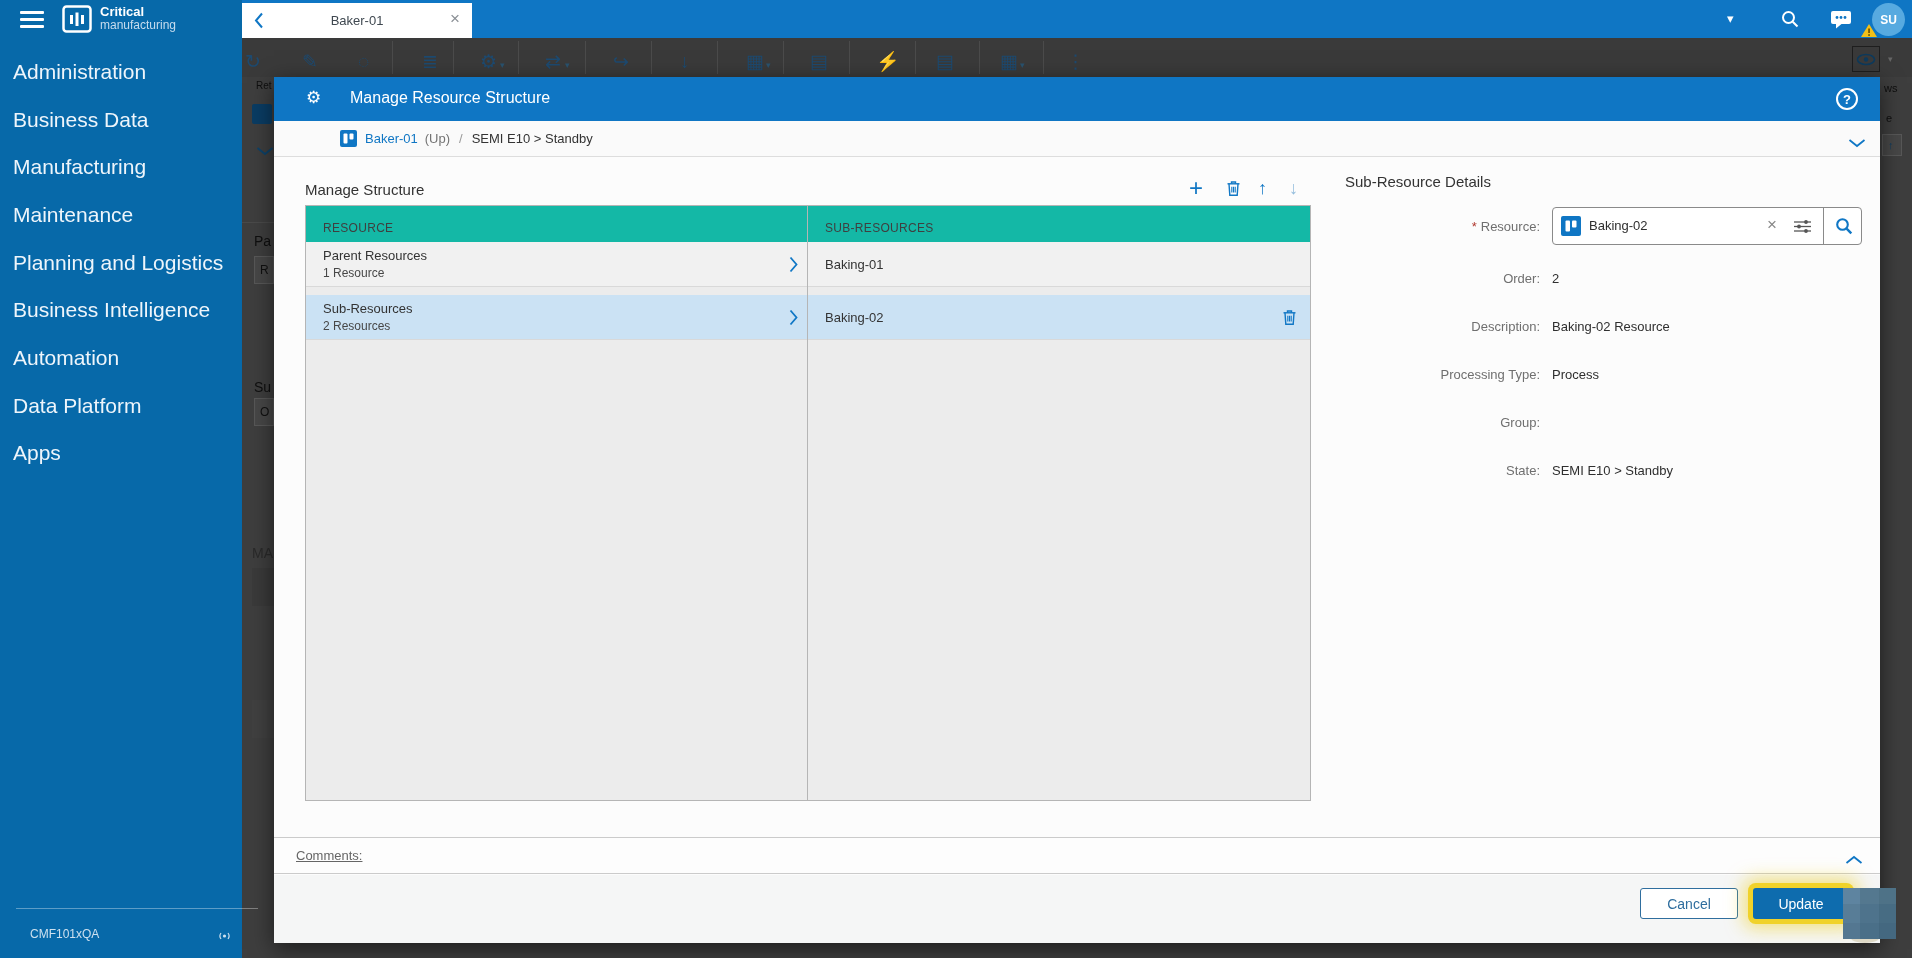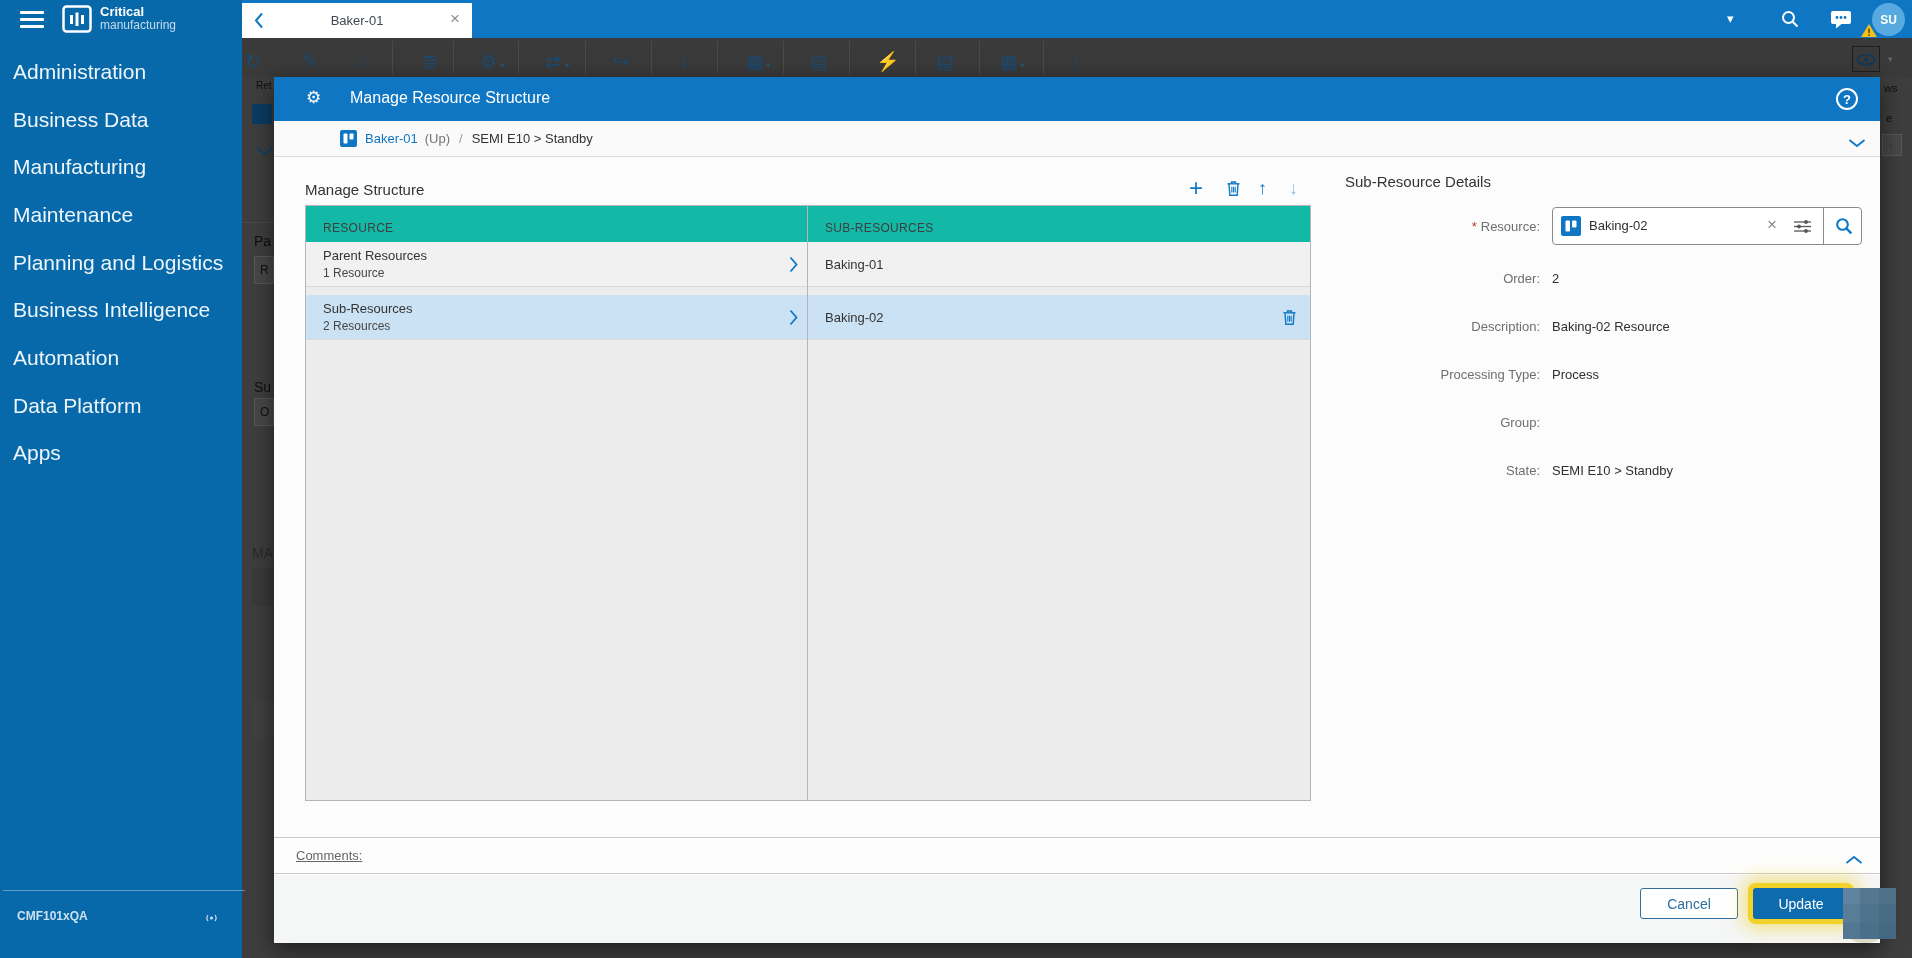--- a/index.html
+++ b/index.html
@@ -11,21 +11,21 @@
   .sidebar { position:absolute; left:0; top:0; width:242px; height:958px; background:#0769a9; z-index:5; }
   .sidebar-top { position:absolute; left:0; top:0; width:242px; height:38px; display:flex; align-items:center; }
   .hamburger { position:absolute; left:20px; top:11px; width:24px; height:17px; cursor:pointer; }
   .hamburger span { display:block; height:3px; background:#fff; margin-bottom:4px; border-radius:1px; }
   .logo-box { position:absolute; left:62px; top:5px; }
   .brand-text { position:absolute; left:100px; top:5px; line-height:1.1; }
   .brand-l1 { color:#fff; font-size:13px; font-weight:bold; }
   .brand-l2 { color:#c6dcee; font-size:12px; margin-top:0px; }
   .nav { position:absolute; left:0; top:48px; width:242px; }
   .nav-item { height:47.7px; display:flex; align-items:center; padding-left:13px; color:#eef5fb; font-size:21px; cursor:pointer; }
-  .sidebar-footer { position:absolute; left:3px; bottom:0; width:242px; height:68px; border-top:1px solid rgba(255,255,255,.35);font-weight:bold; }
+  .sidebar-footer { position:absolute; left:16px; bottom:0; width:242px; height:50px; border-top:1px solid rgba(255,255,255,.35); }
   .env-label { position:absolute; left:14px; top:18px; font-size:12px; color:#cde0ef; }
   .antenna { position:absolute; right:26px; top:18px; }
 
   
   .topbar { position:absolute; left:242px; top:0; width:1670px; height:38px; background:#0f76c4; z-index:5; }
   .tab { position:absolute; left:0; top:3px; width:230px; height:35px; background:#fff; display:flex; align-items:center; cursor:pointer; }
   .tab-back { position:absolute; left:12px; top:9px; cursor:pointer; }
   .tab-label { position:absolute; left:0; right:0; text-align:center; color:#3f4850; font-size:13px; }
   .tab-close { position:absolute; right:12px; top:7px; color:#8b9096; font-size:17px; cursor:pointer; line-height:1; }
   .tb-caret { position:absolute; left:1485px; top:11px; color:#fff; font-size:13px; cursor:pointer; }

